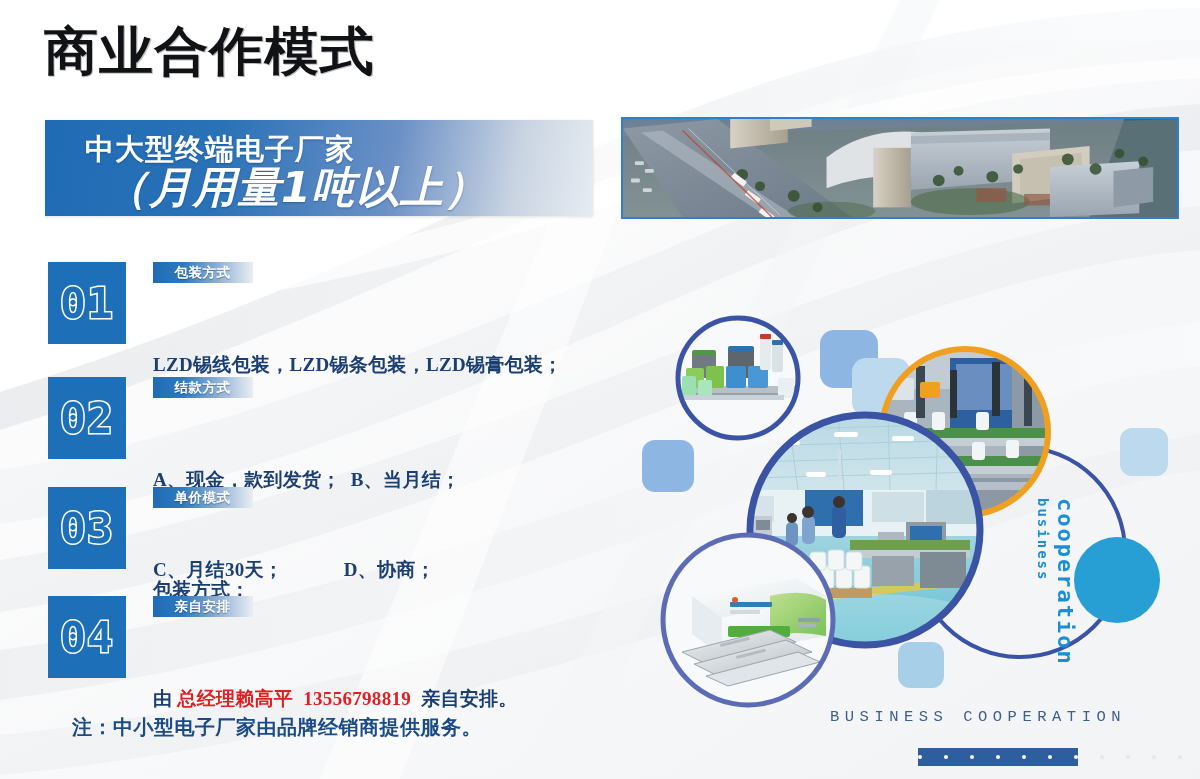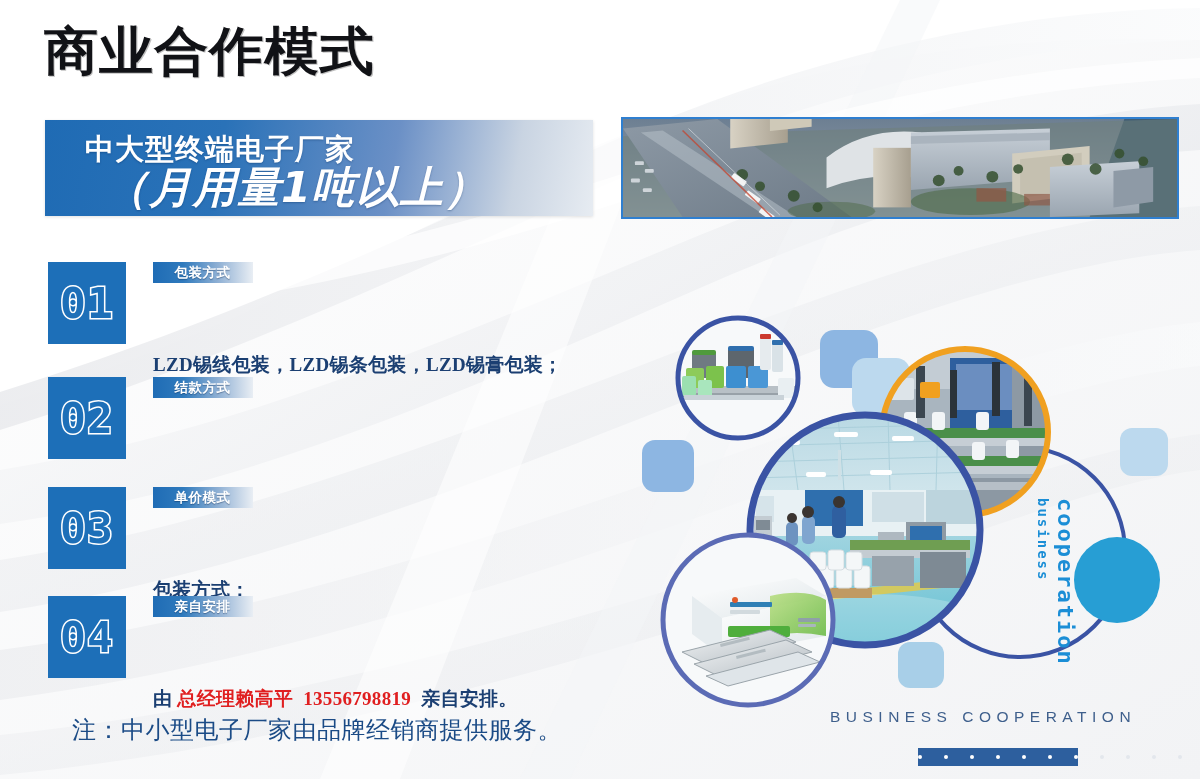--- a/index.html
+++ b/index.html
@@ -78,21 +78,21 @@
     position:absolute;left:105px;top:28px;
     color:#1b3f72;font-size:19px;font-weight:bold;line-height:30px;
     white-space:pre;letter-spacing:.3px;
     font-family:Liberation Serif, serif;
   }
   .body-text .red{color:#e01f20;}
 
   
   .note{
     position:absolute;left:72px;top:714px;
-    color:#1b4b86;font-size:24px;font-weight:normal;letter-spacing:.5px;
+    color:#1b4b86;font-size:20px;font-weight:bold;letter-spacing:.5px;
     white-space:nowrap;
     font-family:"DejaVu Sans","Liberation Sans",sans-serif;
   }
 
   
   .collage{position:absolute;left:620px;top:300px;width:580px;height:480px;}
 
   .vert-text{
     position:absolute;
     writing-mode:vertical-rl;
@@ -100,21 +100,21 @@
     font-weight:bold;color:#1b8ed6;letter-spacing:2px;
     white-space:nowrap;
   }
   .vt-business{left:1035px;top:498px;font-size:14px;}
   .vt-coop{left:1053px;top:498px;font-size:22px;}
 
   .biz-coop{
     position:absolute;left:830px;top:708px;
     color:#3e5f8c;font-size:15.5px;letter-spacing:5.5px;
     font-weight:normal;white-space:nowrap;
-    font-family:Liberation Sans, sans-serif;
+    font-family:Liberation Mono, monospace;
   }
 
   .dotbar{position:absolute;left:918px;top:748px;width:160px;height:18px;background:#2d5f9e;}
   .dotrow{position:absolute;left:918px;top:748px;height:18px;display:flex;align-items:center;gap:0;}
   .dotrow i{display:block;width:4px;height:4px;border-radius:50%;background:#ffffff;margin-right:22px;}
   .dotrow i.dim{background:#e3e7ec;}
 </style>
 </head>
 <body>
 
@@ -249,20 +249,22 @@
   </div>
 
   <div class="item" style="left:48px;top:377px;">
     <div class="num-box">
       <span class="num">02</span>
     </div>
     <div class="tag">
       <span>结款方式</span>
     </div>
     <div class="body-text">
+      <div>A、现金，款到发货；  B、当月结；</div>
+      <div>C、月结30天；            D、协商；</div>
     </div>
   </div>
 
   <div class="item" style="left:48px;top:487px;">
     <div class="num-box">
       <span class="num">03</span>
     </div>
     <div class="tag">
       <span>单价模式</span>
     </div>

